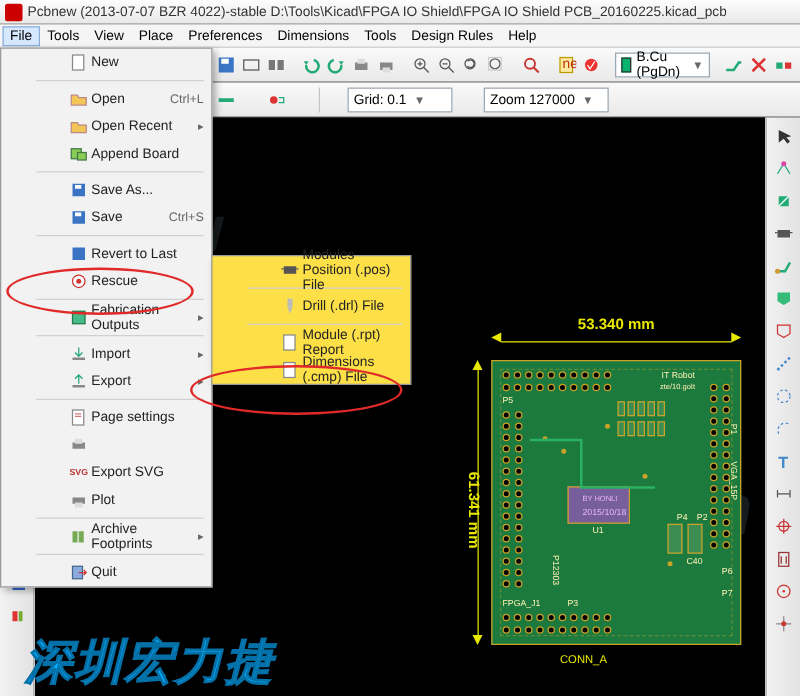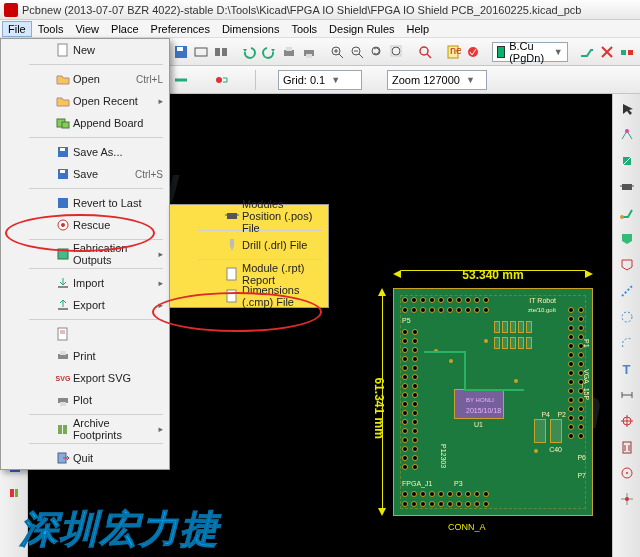--- a/index.html
+++ b/index.html
@@ -31,21 +31,21 @@
   .ditem .acc { color: #666; font-size: 10px; }
   .ditem .sub { color: #666; font-size: 9px; }
   .dsep { height: 1px; background: #d0d0d0; margin: 3px 6px 3px 28px; }
   .submenu { position: absolute; left: 169px; top: 204px; width: 160px; background: #fde047; border: 1px solid #9a9a9a; box-shadow: 3px 3px 6px rgba(0,0,0,0.35); }
   .submenu .ditem.selected { background: #d6e8ff; border: 1px solid #7da2ce; height: 20px; }
   .mark1 { position: absolute; left: 5px; top: 214px; width: 150px; height: 38px; border: 2px solid #e02a2a; border-radius: 50%; pointer-events: none; }
   .mark2 { position: absolute; left: 152px; top: 292px; width: 170px; height: 40px; border: 2px solid #e02a2a; border-radius: 50%; pointer-events: none; }
   
   .pcb { position: absolute; left: 365px; top: 194px; width: 200px; height: 228px; background: #1c7a3f; border: 1px solid #c9a227; }
   .pcb::before { content:""; position:absolute; inset:6px; border:1px dashed rgba(201,162,39,0.4);}
-  .dim-h { position: absolute; left: 365px; top: 176px; width: 200px; height: 20px; display:flex; align-items:flex-start; }
+  .dim-h { position: absolute; left: 365px; top: 160px; width: 200px; height: 20px; display:flex; align-items:flex-end; }
   .dim-h .line { flex:1; height: 1px; background: #e8e800; }
   .dim-h .arr { width:0;height:0;border-top:4px solid transparent;border-bottom:4px solid transparent; }
   .dim-h .arrL{border-right:8px solid #e8e800;}
   .dim-h .arrR{border-left:8px solid #e8e800;}
   .dim-h .txt { position:absolute; width:100%; text-align:center; color:#e8e800; font-size:12px; top:-2px; font-weight:bold;}
   .dim-v { position: absolute; left: 344px; top: 194px; width: 20px; height: 228px; display:flex; flex-direction:column; align-items:center;}
   .dim-v .line{width:1px;flex:1;background:#e8e800;}
   .dim-v .arrT{width:0;height:0;border-left:4px solid transparent;border-right:4px solid transparent;border-bottom:8px solid #e8e800;}
   .dim-v .arrB{width:0;height:0;border-left:4px solid transparent;border-right:4px solid transparent;border-top:8px solid #e8e800;}
   .dim-v .txt{position:absolute;color:#e8e800;font-size:12px;writing-mode:vertical-rl;left:0;top:50%;transform:translateY(-40%);font-weight:bold;}
@@ -693,29 +693,29 @@
     </div>
   <div class="dsep"></div>
   <div class="ditem">
       <div class="iconcol">
         <svg width="14" height="14">
           <rect x="2" y="1" width="9" height="12" fill="#fff" stroke="#888"></rect>
           <line x1="4" y1="4" x2="9" y2="4" stroke="#c77"></line>
           <line x1="4" y1="6" x2="9" y2="6" stroke="#c77"></line>
         </svg>
       </div>
+      <span class="lbl">Page settings</span>
     </div>
   <div class="ditem">
       <div class="iconcol">
         <svg width="14" height="14">
           <rect x="2" y="5" width="10" height="5" fill="#888"></rect>
           <rect x="4" y="2" width="6" height="4" fill="#ddd"></rect>
         </svg>
       </div>
-      <span class="lbl">Print</span>
     </div>
   <div class="ditem">
       <div class="iconcol" style="color:#b33;font-size:7px;font-weight:bold;">SVG</div>
       <span class="lbl">Export SVG</span>
     </div>
   <div class="ditem">
       <div class="iconcol">
         <svg width="14" height="14">
           <rect x="2" y="5" width="10" height="5" fill="#888"></rect>
           <rect x="4" y="9" width="6" height="4" fill="#ddd"></rect>

